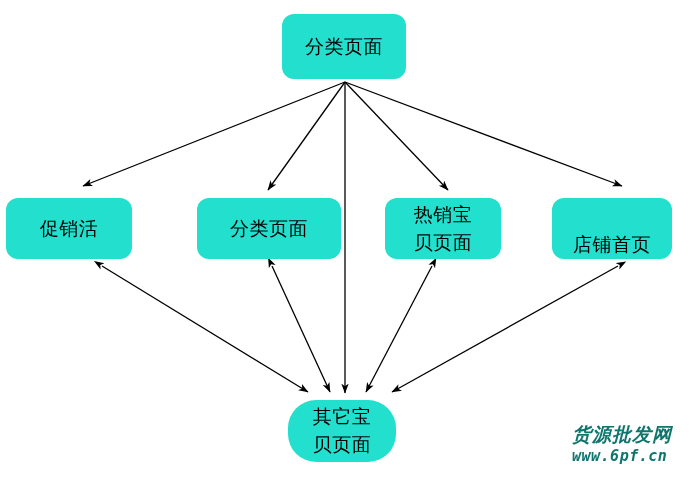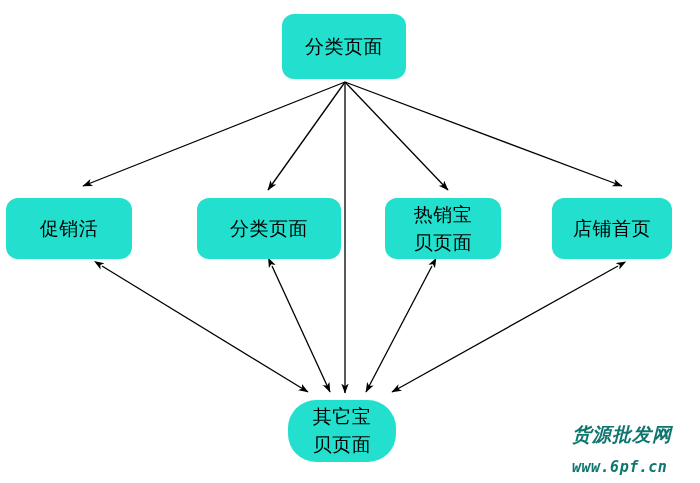--- a/index.html
+++ b/index.html
@@ -52,21 +52,21 @@
 
   .node .node-line {
     display: block;
     white-space: nowrap;
   }
 
   #node-top      { left: 282px; top: 14px;  width: 124px; height: 65px;  }
   #node-promo    { left: 6px;  top: 198px; width: 126px; height: 61px;  }
   #node-category { left: 197px; top: 198px; width: 144px; height: 61px;  }
   #node-hot      { left: 385px; top: 198px; width: 116px; height: 61px;  }
-  #node-home     { left: 552px; top: 198px; width: 120px; height: 61px;  }
+  #node-home     { left: 552px; top: 198px; width: 120px; height: 61px; justify-content: flex-end;  }
   #node-other    { left: 288px; top: 400px; width: 108px; height: 62px; border-radius: 28px;  }
 
   #watermark {
     position: absolute;
     left: 572px;
     top: 424px;
     width: 124px;
     color: #0f766e;
     z-index: 3;
     text-align: left;
@@ -81,21 +81,21 @@
     line-height: 1.15;
   }
   #watermark .wm-url {
     display: block;
     font-family: "DejaVu Sans Mono", "Liberation Mono", monospace;
     font-size: 15px;
     font-style: italic;
     font-weight: bold;
     letter-spacing: 0.5px;
     line-height: 1.3;
-    margin-top: 12px;
+    margin-top: 1px;
   }
 </style>
 </head>
 <body>
 
 <div id="diagram-canvas">
 
   <svg id="arrow-layer" viewBox="0 0 700 483" width="700" height="483" xmlns="http://www.w3.org/2000/svg">
     <defs>
       <marker id="ah" markerWidth="11" markerHeight="11" refX="9.4" refY="4" orient="auto" markerUnits="userSpaceOnUse">

